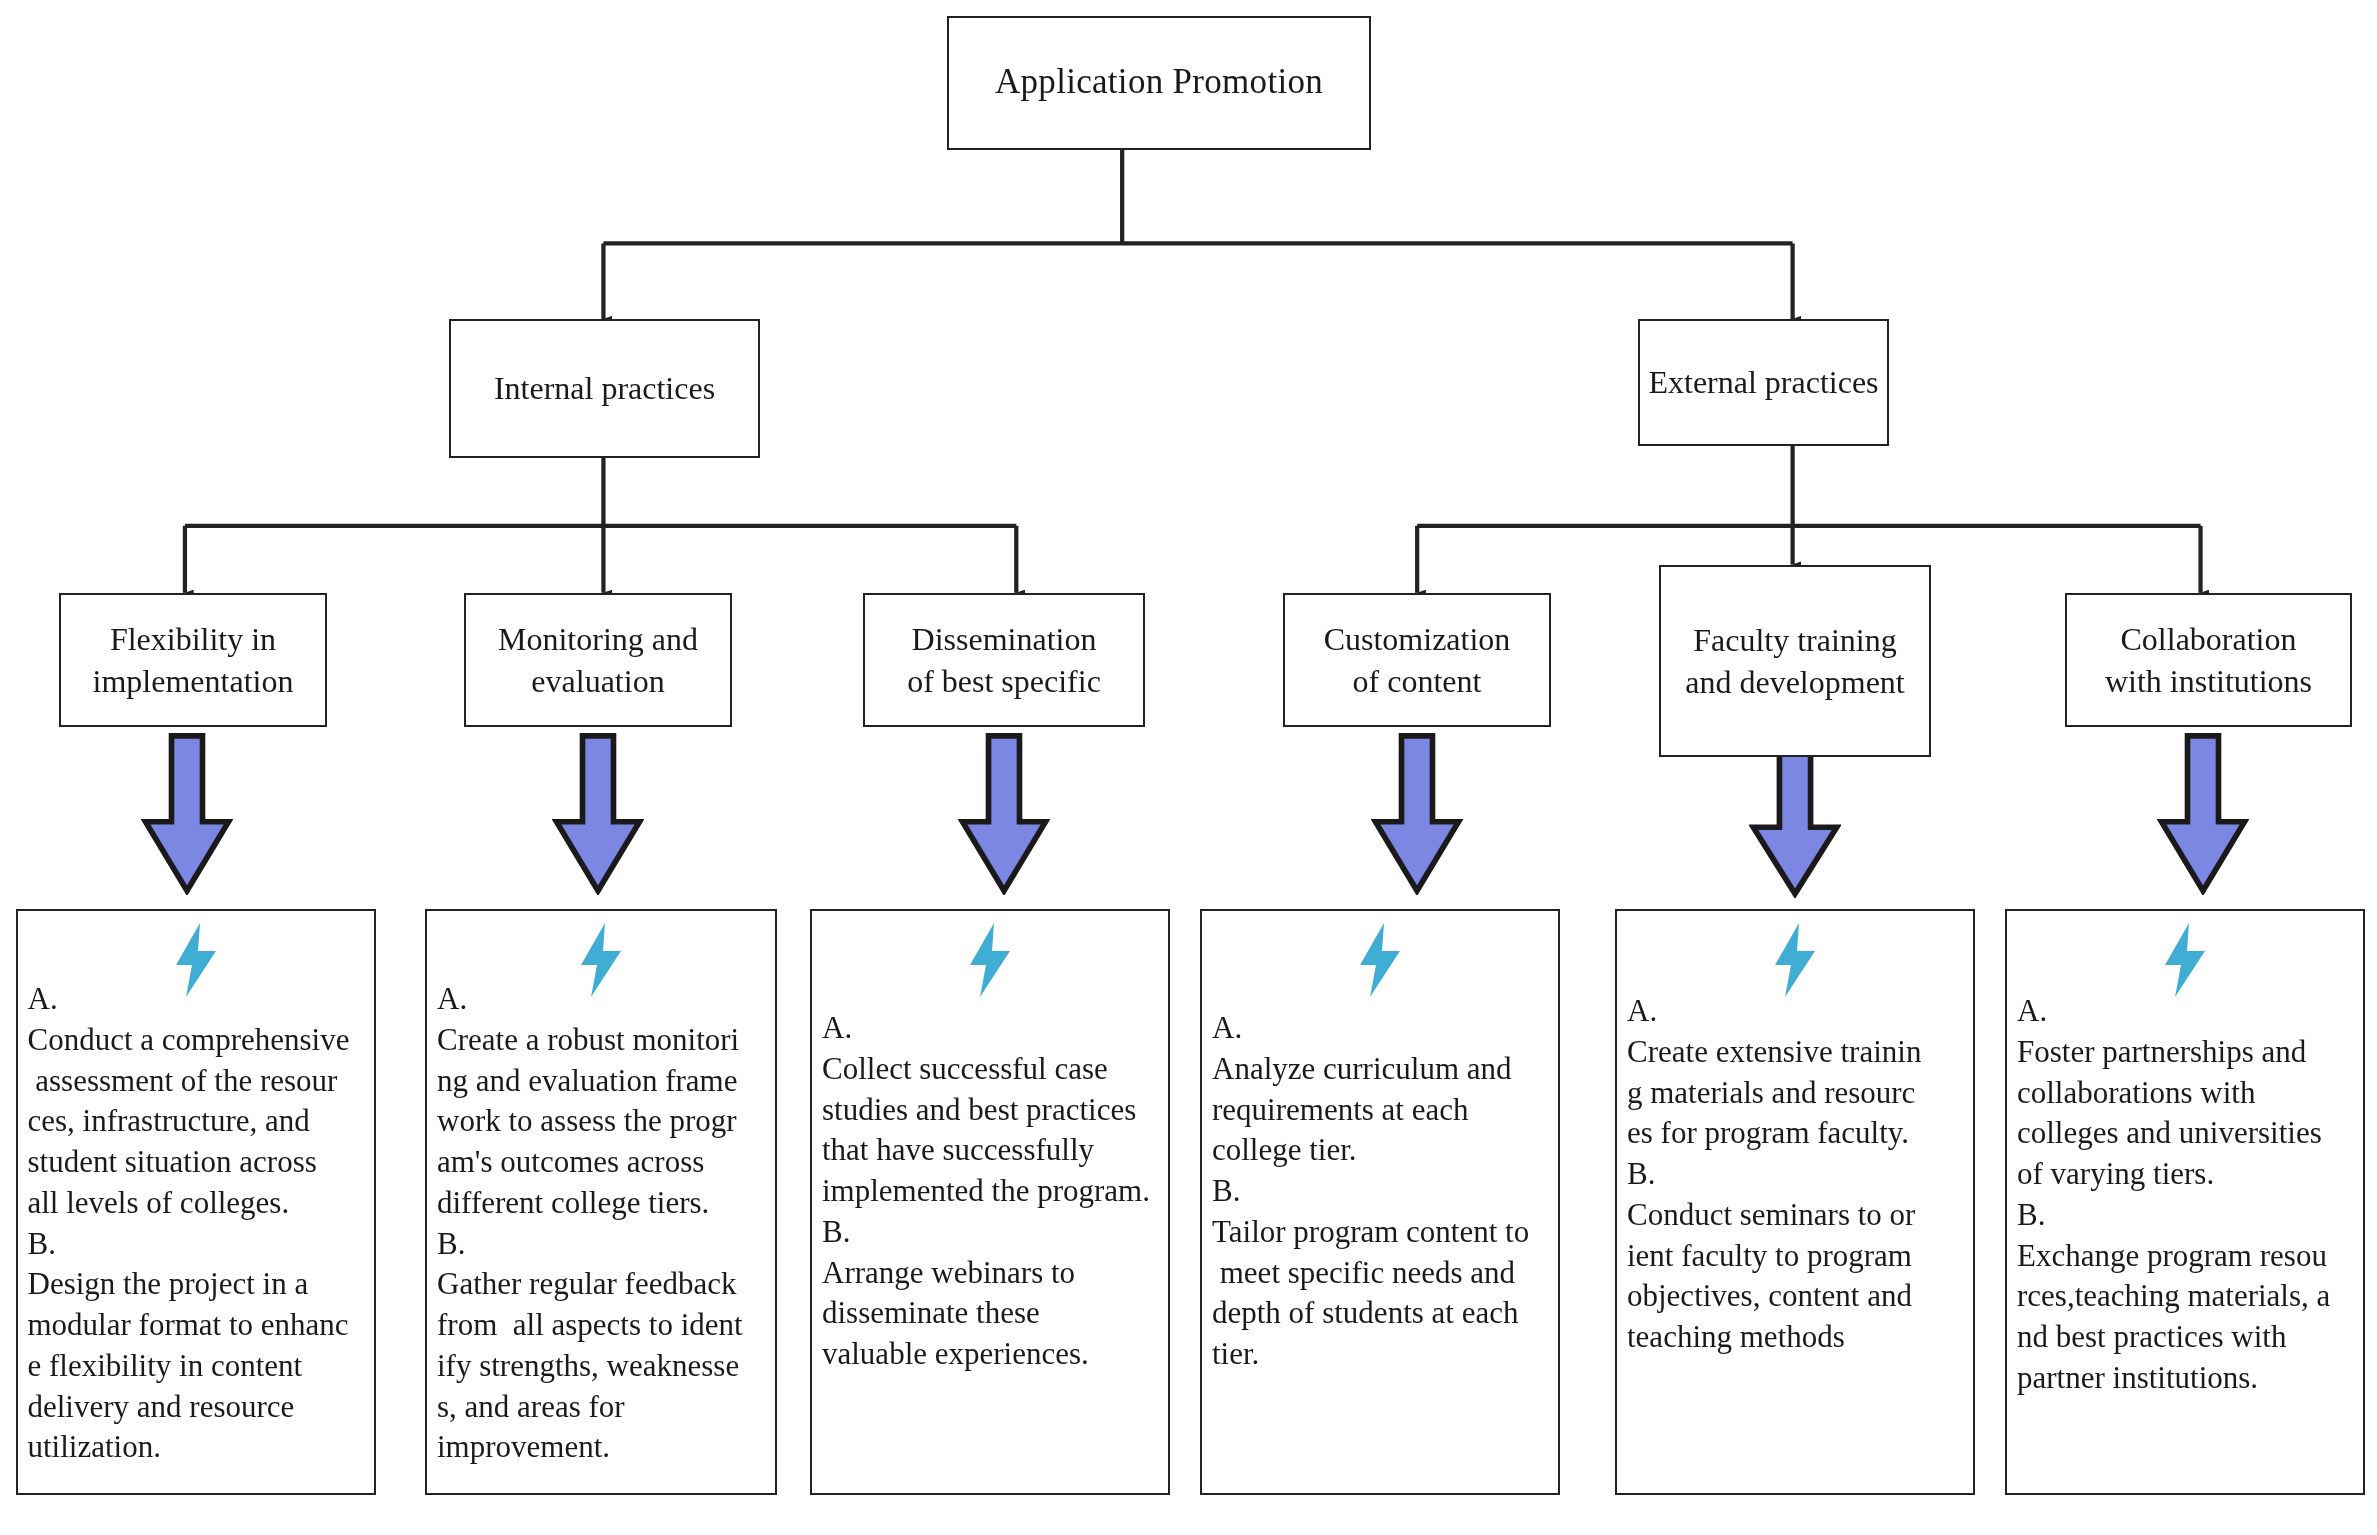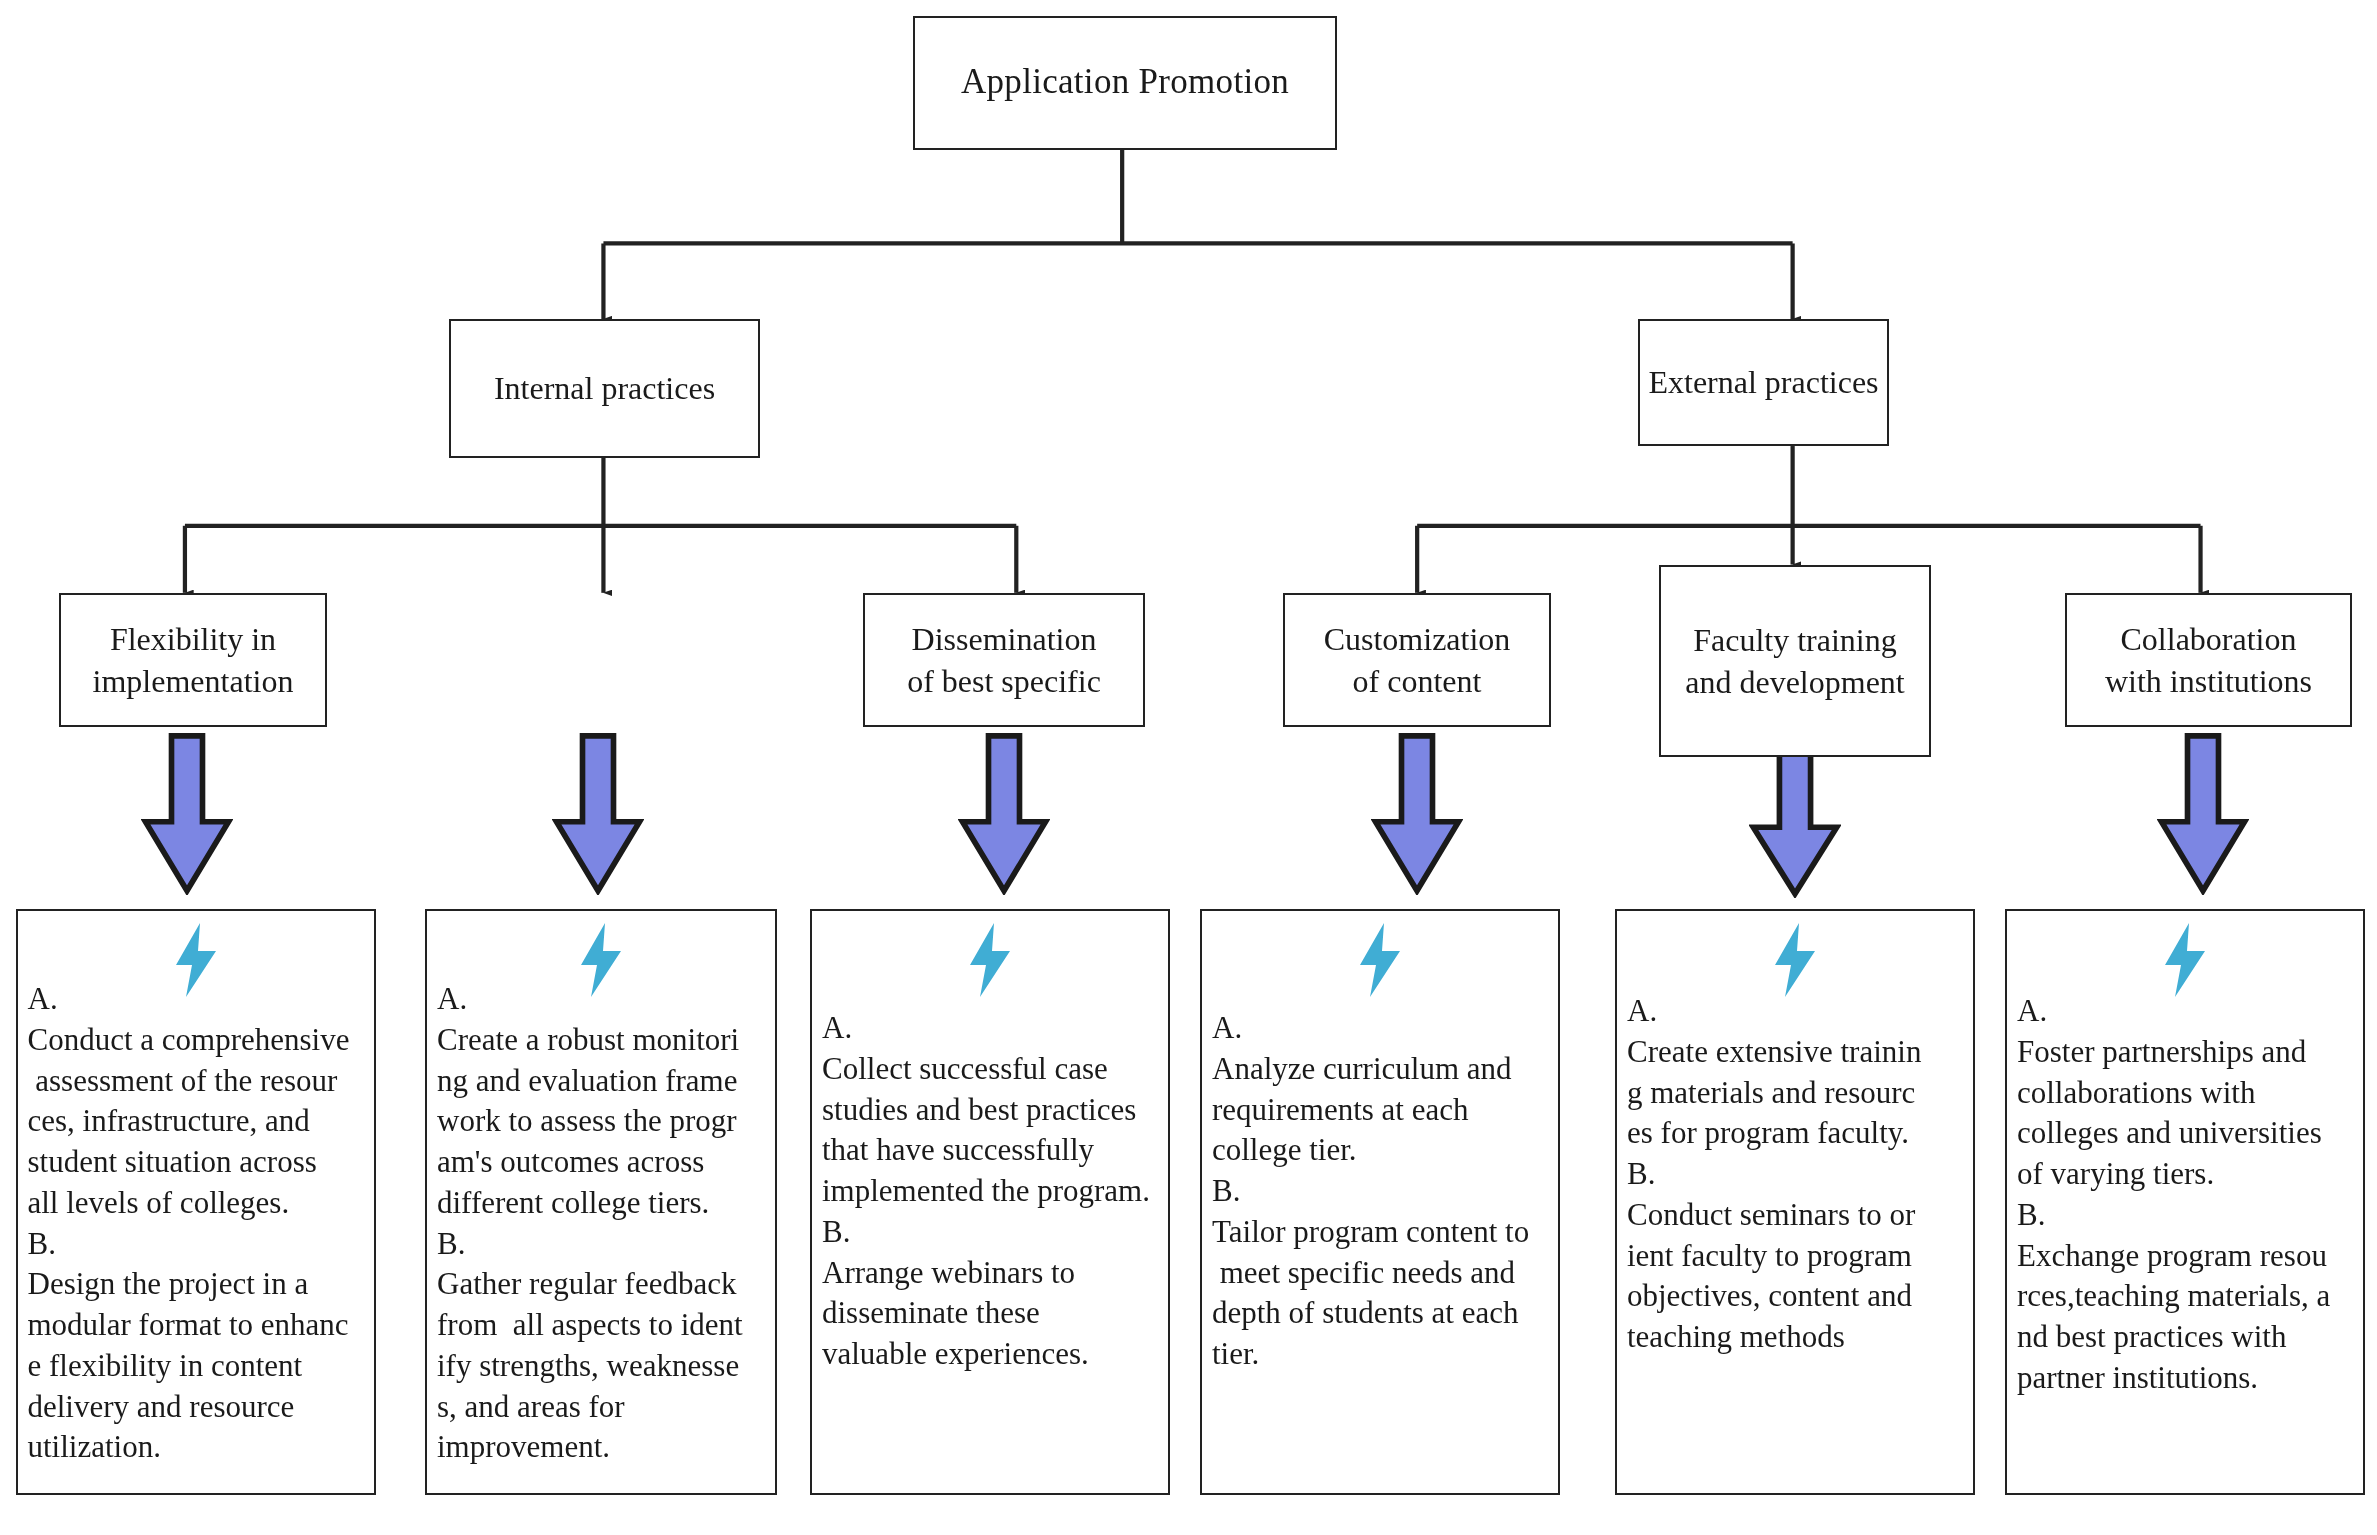--- a/index.html
+++ b/index.html
@@ -33,20 +33,21 @@
     display: flex;
     align-items: center;
     justify-content: center;
     text-align: center;
     line-height: 1.32;
     z-index: 3;
   }
   .node-title {
     font-size: 35px;
     letter-spacing: 0.3px;
+    margin-left: 34px;
   }
   .node-l2 {
     font-size: 32px;
   }
   .node-l3 {
     font-size: 32px;
     padding: 0 5.6px;
   }
   .panel {
     position: absolute;
@@ -122,20 +123,24 @@
 
   <div class="node node-l2" style="left:1638px; top:319px; width:251px; height:127px;">
     <span>External practices</span>
   </div>
 
   <div class="node node-l3" style="left:59px; top:593px; width:268px; height:134px;">
     <span style="white-space:pre-line;">Flexibility in
 implementation</span>
   </div>
 
+  <div class="node node-l3" style="left:464px; top:593px; width:268px; height:134px;">
+    <span style="white-space:pre-line;">Monitoring and
+evaluation</span>
+  </div>
 
   <div class="node node-l3" style="left:863px; top:593px; width:282px; height:134px;">
     <span style="white-space:pre-line;">Dissemination
 of best specific</span>
   </div>
 
   <div class="node node-l3" style="left:1283px; top:593px; width:268px; height:134px;">
     <span style="white-space:pre-line;">Customization
 of content</span>
   </div>

